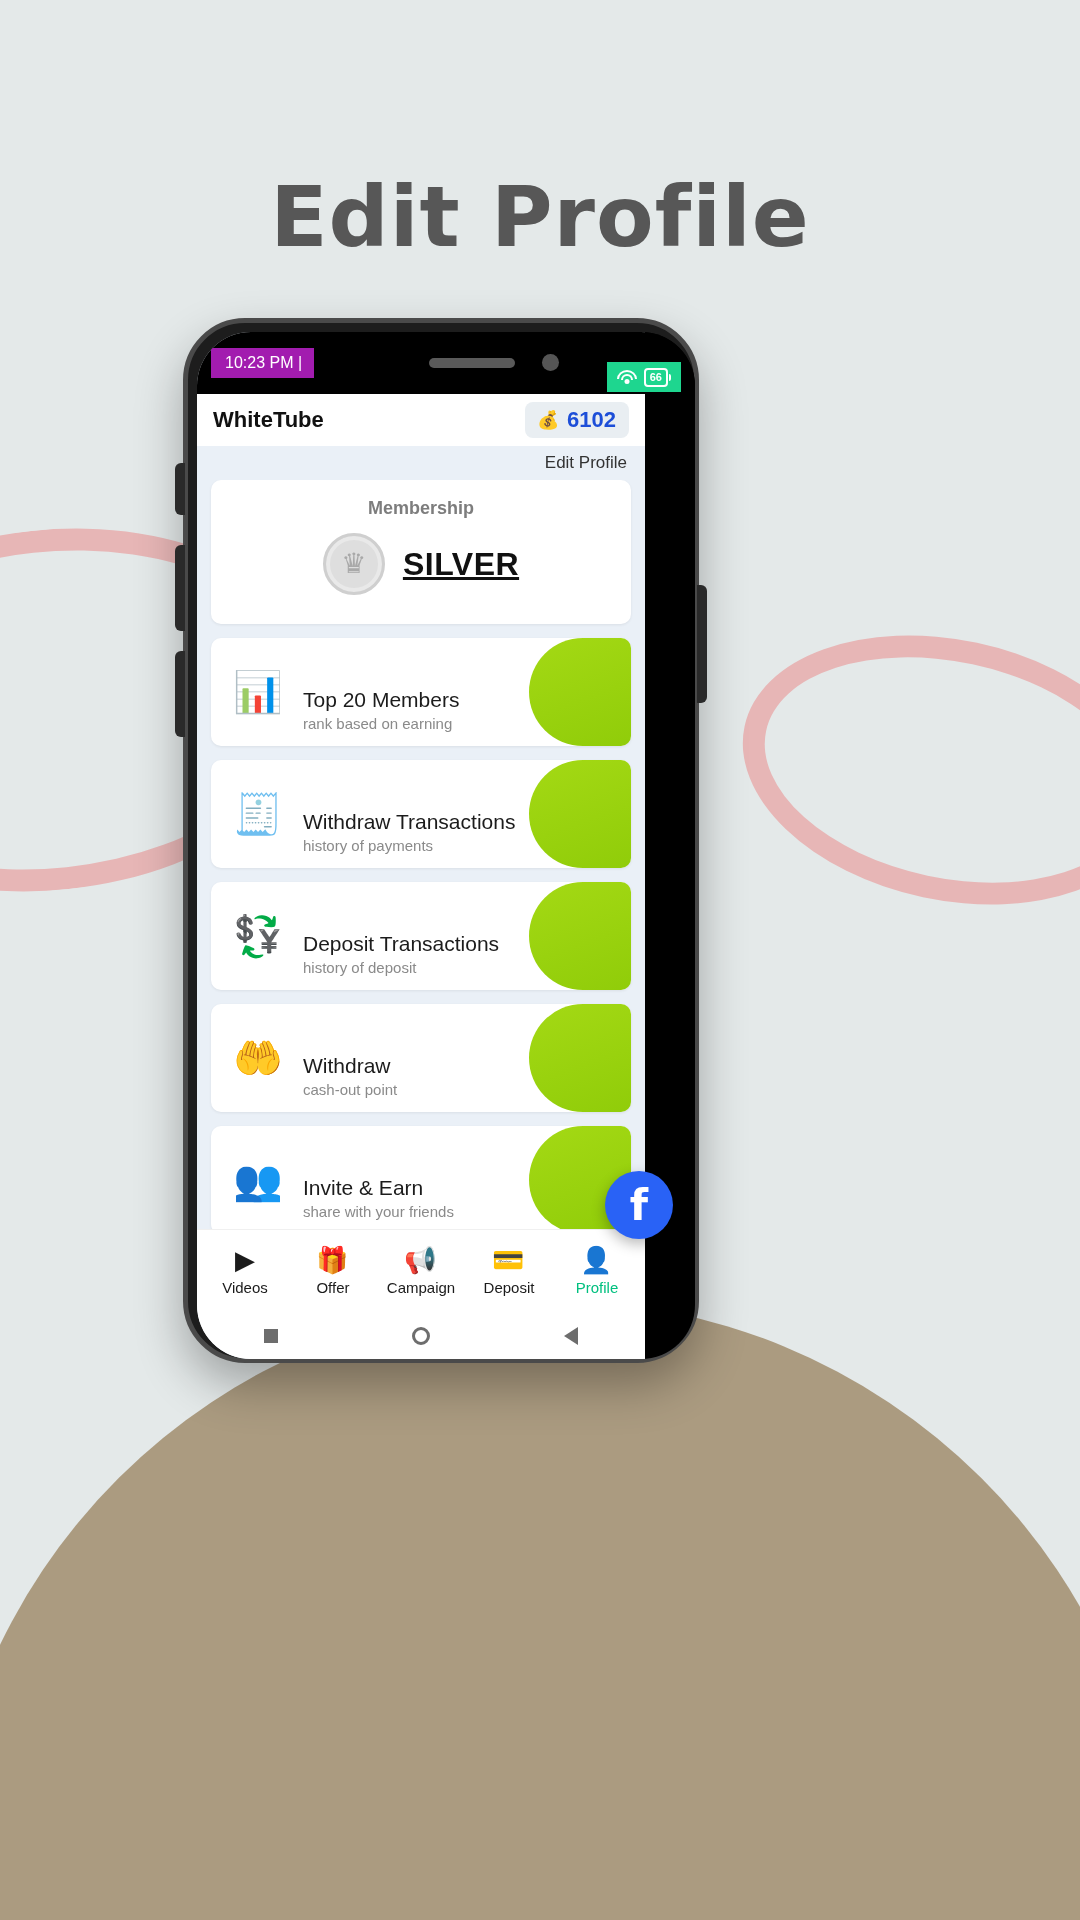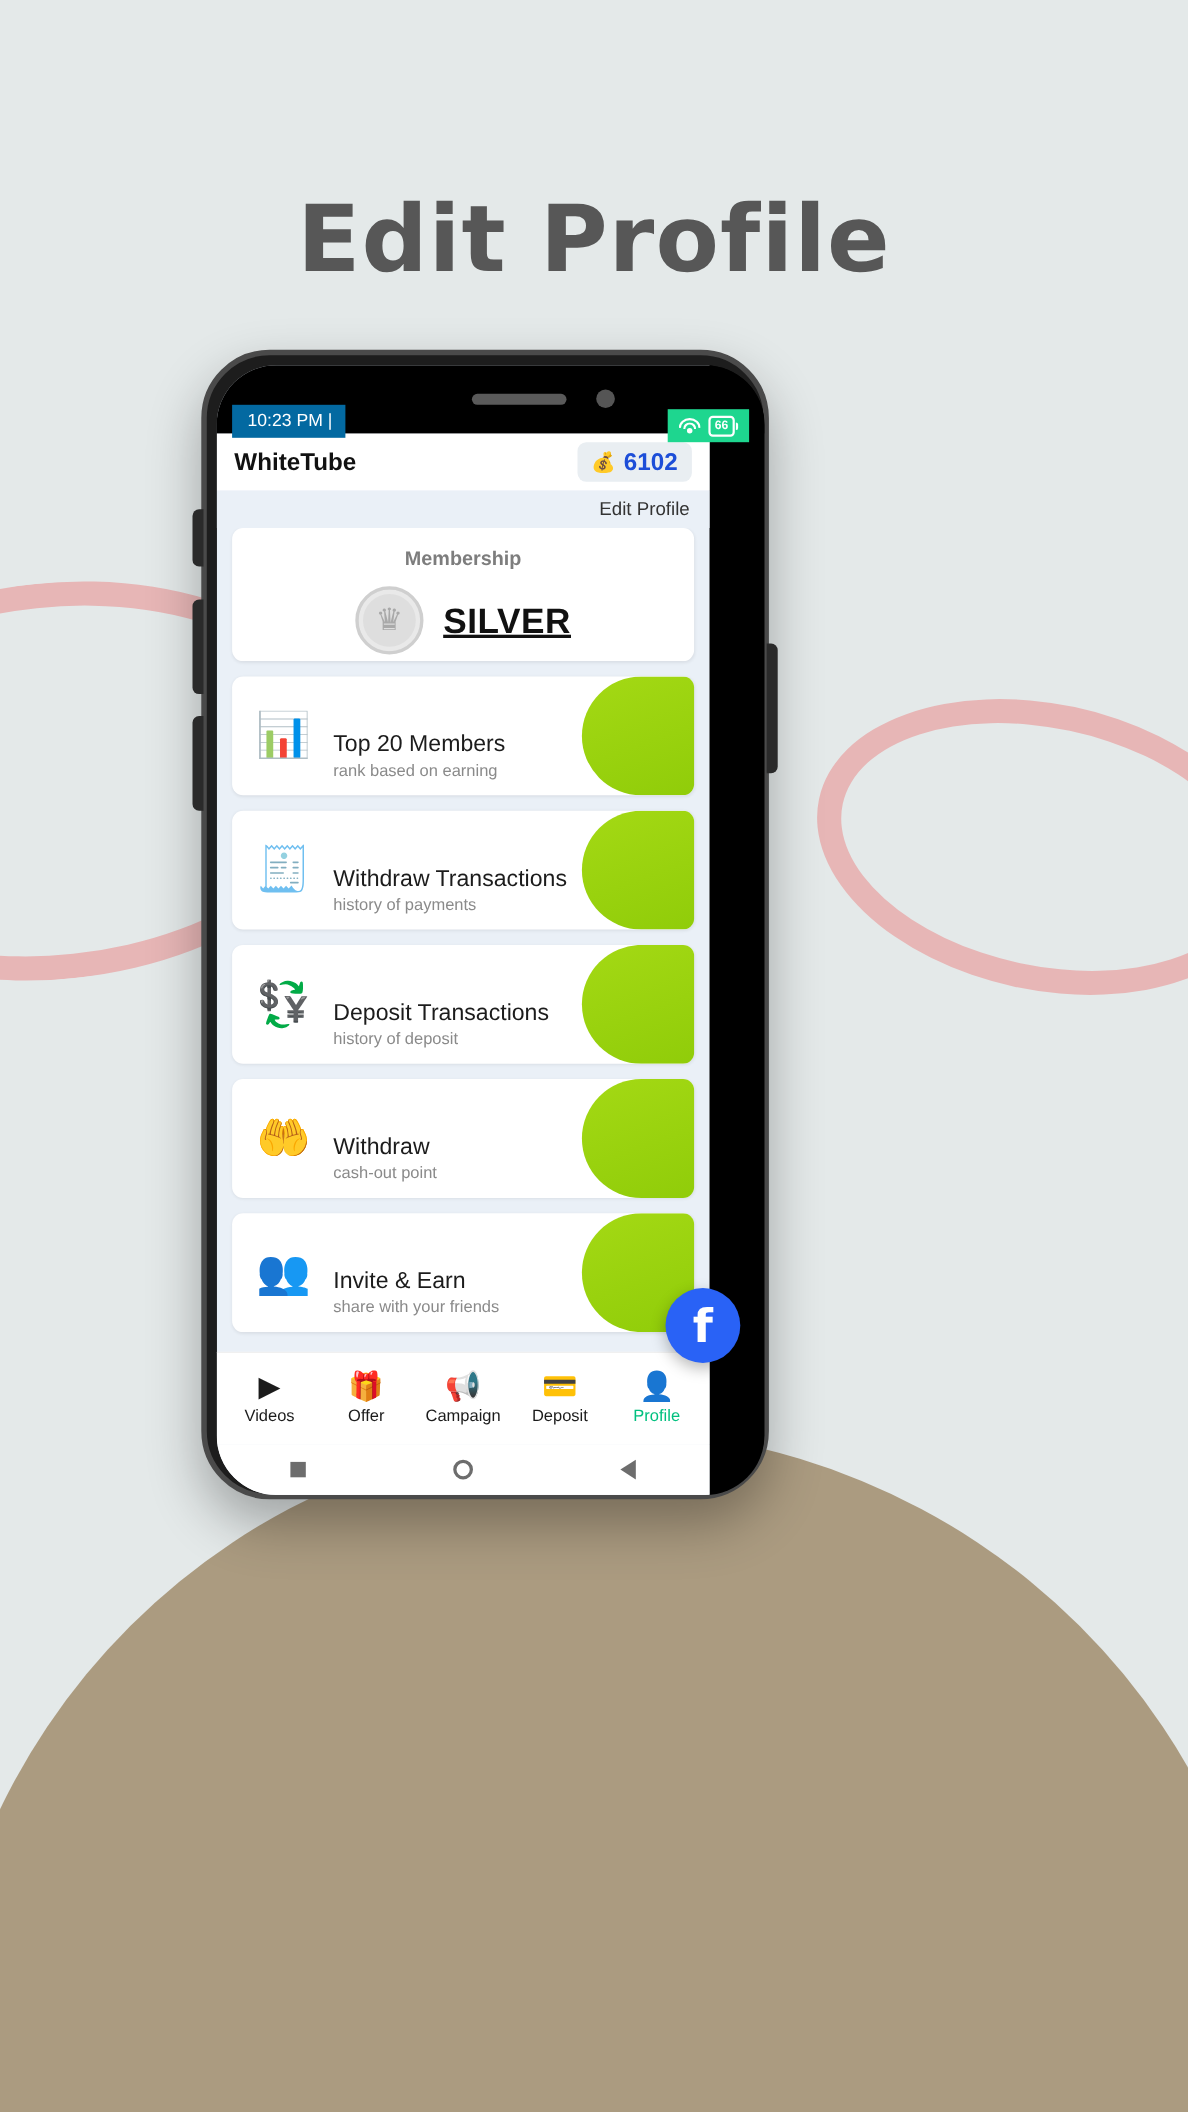--- a/index.html
+++ b/index.html
@@ -88,29 +88,29 @@
   .notch-speaker {
     position: absolute; top: 26px; left: 232px;
     width: 86px; height: 10px; background: #5a5a5a; border-radius: 6px; z-index: 32;
   }
   .notch-cam {
     position: absolute; top: 22px; left: 345px;
     width: 17px; height: 17px; background: #555; border-radius: 50%; z-index: 32;
   }
   
   .status-left {
-    position: absolute; top: 36px; left: 14px;
+    position: absolute; top: 16px; left: 14px;
     height: 30px; padding: 0 12px 0 14px;
-    background: #0369a1;
+    background: #a21caf;
     display: flex; align-items: center;
     color: #fff; font-size: 16px; font-weight: 500;
     border-radius: 0 0 0 0; z-index: 34;
   }
   .status-right {
-    position: absolute; top: 40px; right: 14px;
+    position: absolute; top: 30px; right: 14px;
     height: 30px; padding: 0 10px;
     background: #1ed68f;
     display: flex; align-items: center; gap: 7px;
     z-index: 34;
   }
   .wifi-icon { width: 20px; height: 15px; position: relative; }
   .wifi-icon i {
     position: absolute; border: 2.5px solid #fff; border-bottom: none;
     border-radius: 50% 50% 0 0 / 100% 100% 0 0; left: 50%; transform: translateX(-50%);
   }
@@ -153,21 +153,21 @@
   .subheader .edit { font-size: 17px; color: #333; }
 
   .scroll-area {
     flex: 1; overflow: hidden; padding: 0 14px;
     display: flex; flex-direction: column; gap: 14px;
   }
 
   
   .card-member {
     background: #fff; border-radius: 10px;
-    padding: 18px 0 6px; text-align: center;
+    padding: 18px 0 29px; text-align: center;
     box-shadow: 0 1px 3px rgba(0,0,0,.07);
   }
   .card-member .lbl { font-size: 18px; font-weight: bold; color: #7d7d7d; }
   .member-row { display: flex; align-items: center; justify-content: center; gap: 18px; margin-top: 14px; }
   .medal {
     width: 62px; height: 62px; border-radius: 50%;
     background: #dedede; border: 3px solid #cfcfcf;
     display: flex; align-items: center; justify-content: center;
     box-shadow: inset 0 0 0 4px #e9e9e9;
   }

